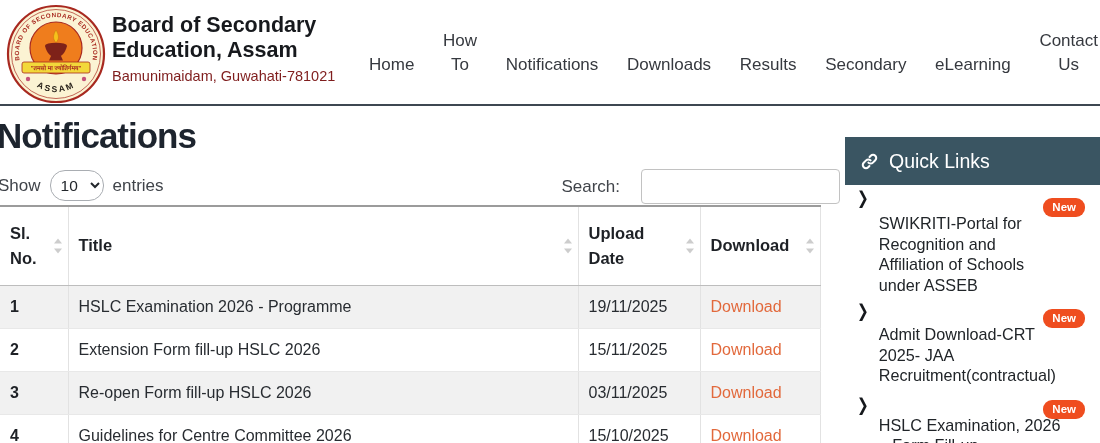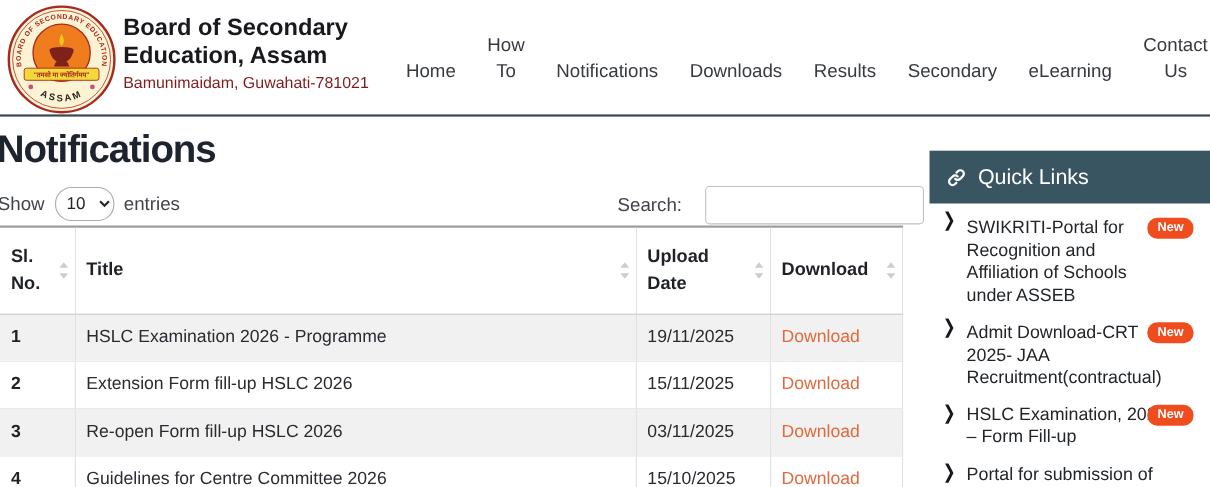--- a/index.html
+++ b/index.html
@@ -53,21 +53,21 @@
   .sort::after { bottom:1px; border-top:5px solid #cdcdcd; }
 
   
   .sidebar { position:absolute; left:845px; top:137px; width:268px; background:#fff; }
   .ql-header { height:48px; background:#3a5562; color:#fff; display:flex; align-items:center;
     gap:10px; padding-left:15px; font-size:19.5px; font-weight:500; }
   .ql-list { padding:12px 6px 0 12px; }
   .ql-item { position:relative; display:flex; gap:10px; margin-bottom:13px; cursor:pointer; }
   .ql-chevron { font-weight:900; font-size:14px; color:#15181c; line-height:20.5px;
     transform:scaleY(1.25); }
-  .ql-label { width:185px; font-size:16.2px; line-height:20.5px; color:#212529; }
+  .ql-label { width:185px; font-size:16.2px; line-height:20.5px; color:#212529;margin-top:16px; }
   .ql-label.wide { width:240px; }
   .ql-badge { position:absolute; right:22px; top:1px; background:#ef4d1f; color:#fff;
     font-size:11.5px; font-weight:700; padding:2px 9px 3px; border-radius:9px; line-height:1.25; }
 </style>
 </head>
 <body>
 
 <div class="page">
 
   <div class="site-header">

